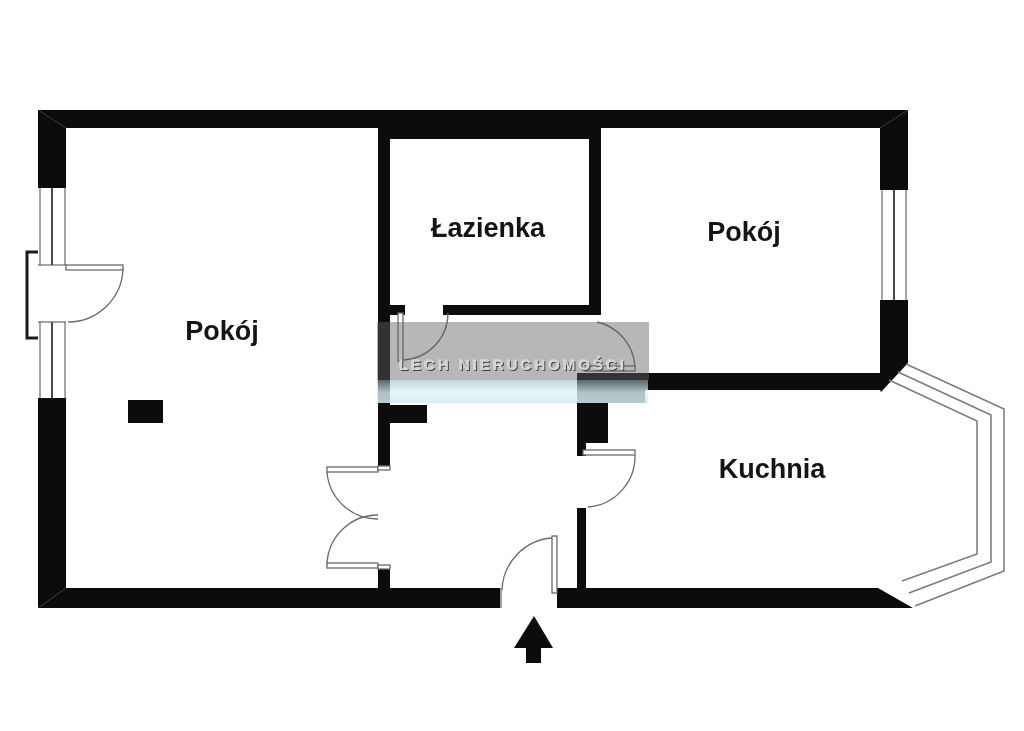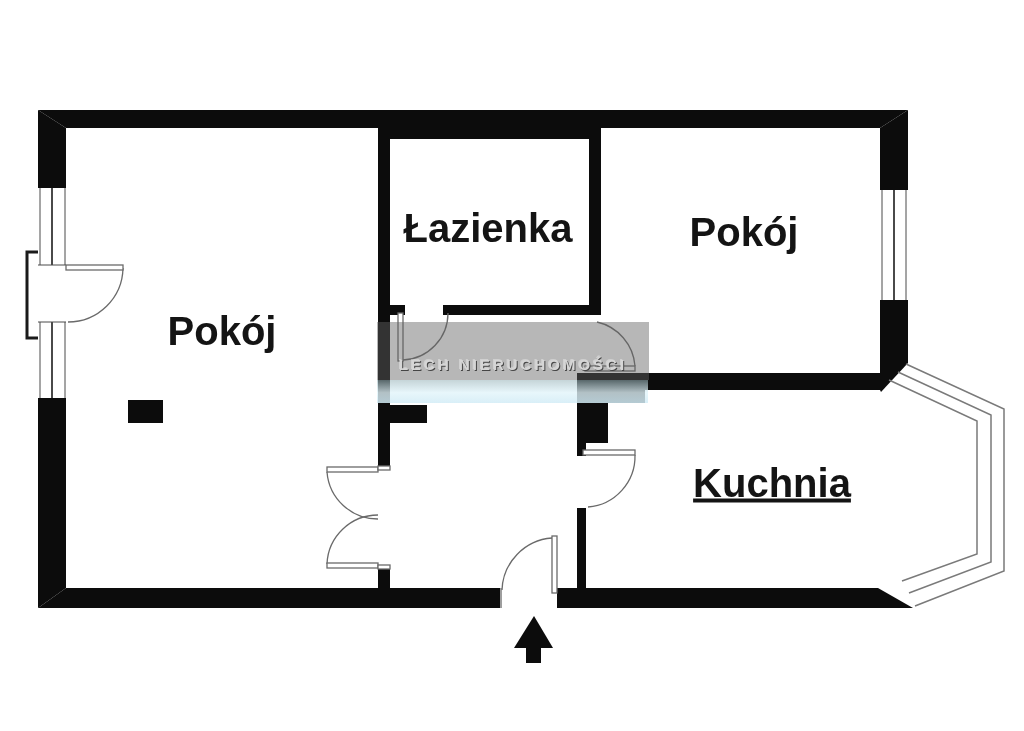--- a/index.html
+++ b/index.html
@@ -8,21 +8,21 @@
     width:1024px;height:731px;
     background:#ffffff;
     overflow:hidden;
     font-family:"Liberation Sans", sans-serif;
   }
   .plan-svg{position:absolute;left:0;top:0;}
   .room-label{
     position:absolute;
     transform:translate(-50%,-50%);
     font-weight:700;
-    font-size:40px;
+    font-size:27px;
     color:#141414;
     white-space:nowrap;
     letter-spacing:0px;
   }
   .watermark{
     position:absolute;
     left:377px;top:322px;
     width:272px;height:81px;
     pointer-events:none;
   }
@@ -164,15 +164,15 @@
   <div class="watermark">
     <div class="wm-band">
       <span>LECH NIERUCHOMOŚCI</span>
     </div>
     <div class="wm-strip"></div>
   </div>
 
   <div class="room-label" style="left:222px;top:331px;">Pokój</div>
   <div class="room-label" style="left:488px;top:228px;">Łazienka</div>
   <div class="room-label" style="left:744px;top:232px;">Pokój</div>
-  <div class="room-label" style="left:772px;top:483px;text-decoration:underline;">Kuchnia</div>
+  <div class="room-label" style="left:772px;top:469px;">Kuchnia</div>
 
 </div>
 
 </body></html>

